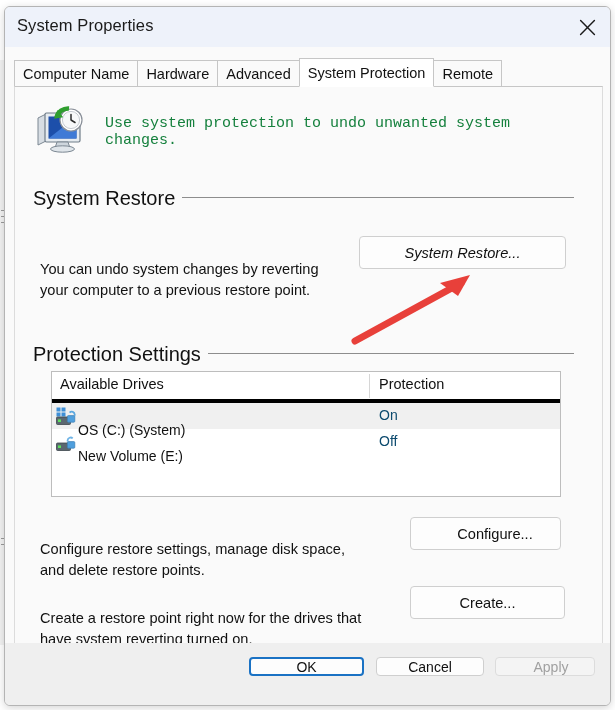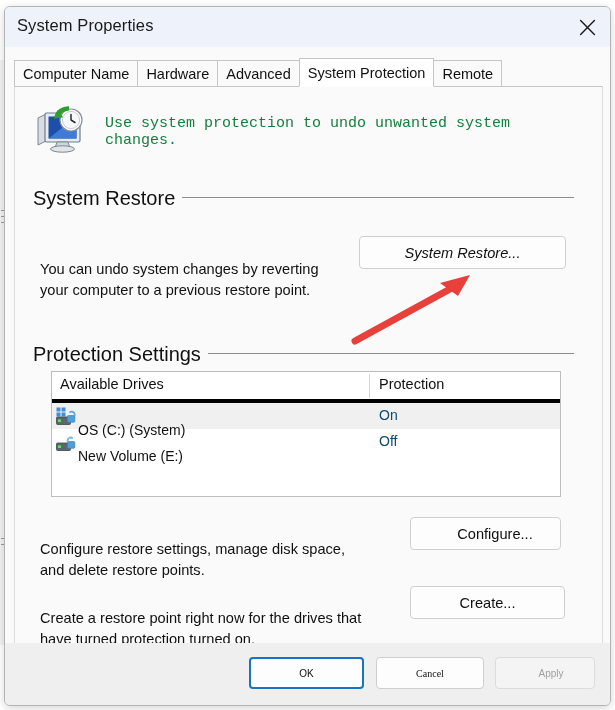--- a/index.html
+++ b/index.html
@@ -264,26 +264,26 @@
     left: 0;
     bottom: 0;
     width: 100%;
     height: 61px;
     background: #efefef;
     border-top: 1px solid #efefef;
   }
   .footer-btn {
     position: absolute;
     top: 13px;
-    height: 32px;
+    height: 19px;
     background: #fdfdfd;
     border: 1px solid #cfcfcf;
     border-radius: 4px;
     font-family: "Liberation Sans", sans-serif;
-    font-size: 10px;
+    font-size: 14px;
     color: #101010;
     display: flex;
     align-items: center;
     justify-content: center;
     cursor: default;
     box-sizing: border-box;
   }
   .footer-btn.primary {
     border: 2px solid #1a72c4;
     background: #fdfdfd;
@@ -418,29 +418,29 @@
     </div>
 
     <div class="para" style="left:25px; top:426px;">
       <div>Configure restore settings, manage disk space,</div>
       <div>and delete restore points.</div>
     </div>
     <button class="btn" style="left:395px; top:430px; width:151px; height:33px;padding-left:19px;">Configure...</button>
 
     <div class="para" style="left:25px; top:495px;">
       <div>Create a restore point right now for the drives that</div>
-      <div>have turned protection turned on.</div>
+      <div>have system reverting turned on.</div>
     </div>
     <button class="btn" style="left:395px; top:499px; width:155px; height:33px;">Create...</button>
 
   </div>
 
   <div id="footer">
     <button class="footer-btn primary" style="left:244px; width:115px;">OK</button>
-    <button class="footer-btn" style="left:371px; width:108px;font-family:Liberation Serif, serif;">Cancel</button>
+    <button class="footer-btn" style="left:371px; width:108px;">Cancel</button>
     <button class="footer-btn disabled" style="left:490px; width:100px;padding-left:18px;">Apply</button>
   </div>
 
   <div id="annotation-arrow">
     <svg width="135" height="85" viewBox="0 0 135 85" aria-hidden="true">
       <line x1="10" y1="76" x2="116" y2="18" stroke="#e8403a" stroke-width="7" stroke-linecap="round"></line>
       <path d="M125 10 L95 18 L113 31 Z" fill="#e8403a"></path>
     </svg>
   </div>
 

